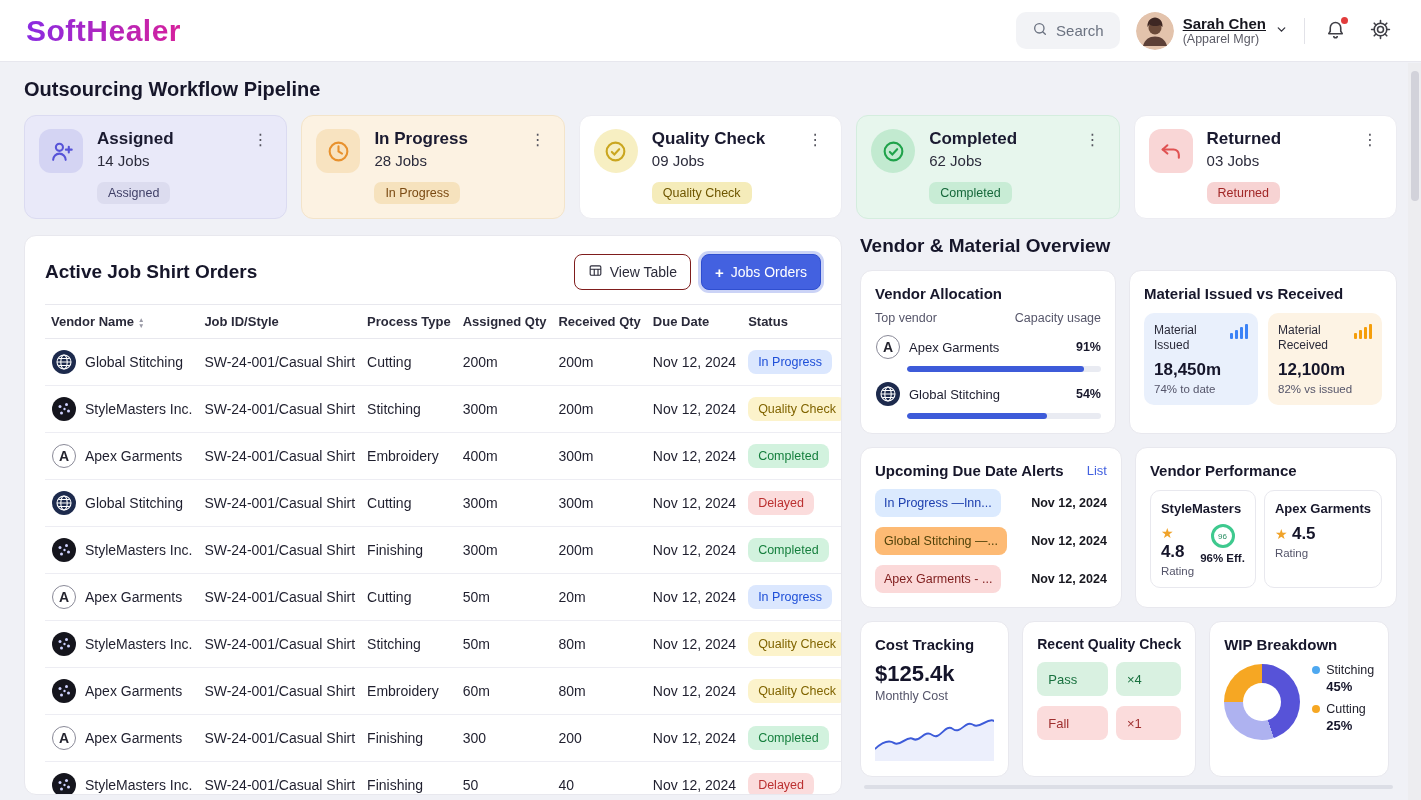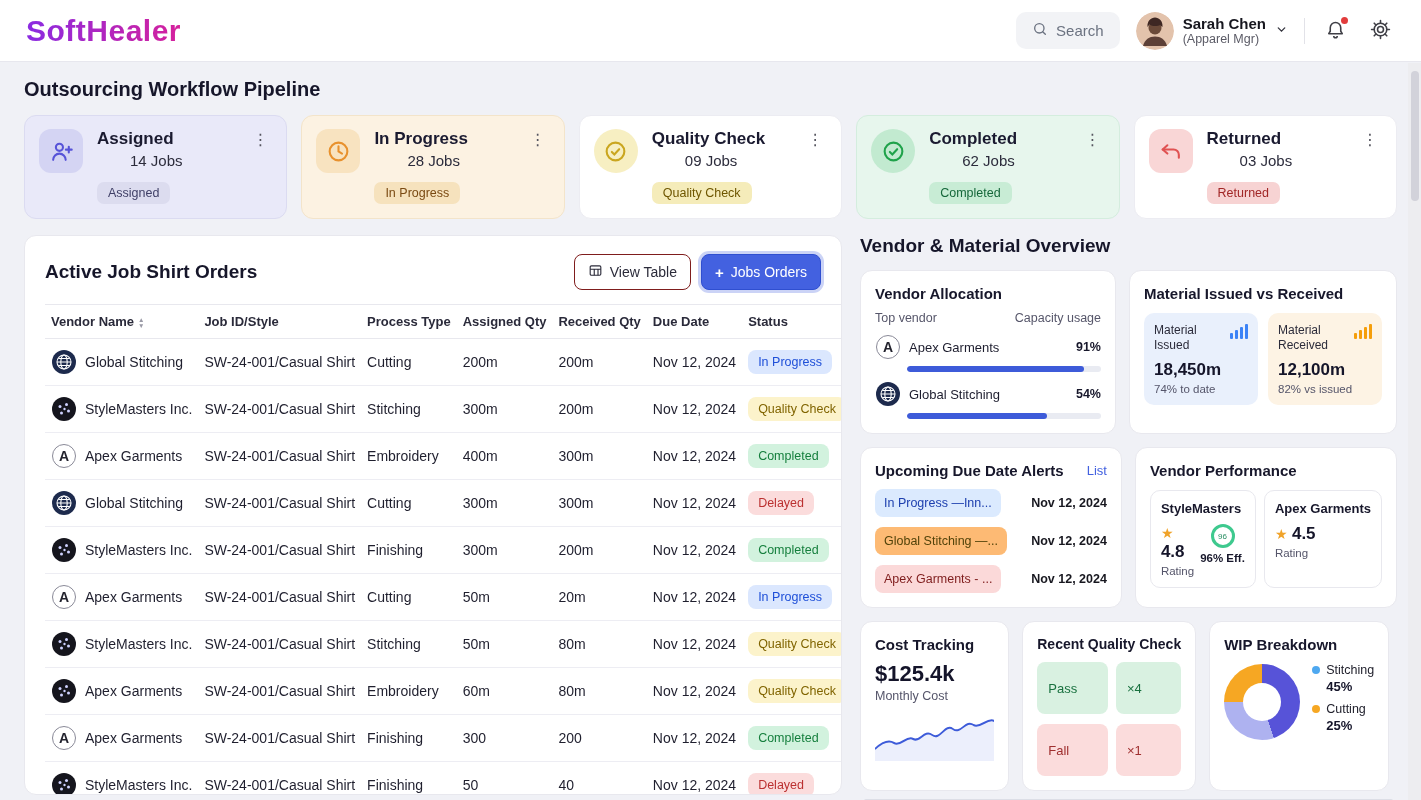--- a/index.html
+++ b/index.html
@@ -7,37 +7,37 @@
   body { font-family:"Liberation Sans","DejaVu Sans",sans-serif; background:#f0f1f6; color:#1c1c2e; }
   .app { width:1421px; height:800px; position:relative; overflow:hidden; }
 
   
   .navbar { height:62px; background:#fff; border-bottom:1px solid #e7e7ee; display:flex; align-items:center; justify-content:space-between; padding:0 26px; }
   .logo { font-size:30px; font-weight:800; letter-spacing:.5px; background:linear-gradient(90deg,#8a2be2,#d6219c); -webkit-background-clip:text; background-clip:text; color:transparent; cursor:pointer; }
   .nav-right { display:flex; align-items:center; gap:16px; }
   .search { display:flex; align-items:center; gap:8px; background:#f2f3f6; border-radius:10px; padding:9px 16px; min-width:100px; color:#6b7280; font-size:15px; cursor:text; }
   .user { display:flex; align-items:center; gap:9px; cursor:pointer; }
   .avatar { width:38px; height:38px; border-radius:50%; overflow:hidden; flex:0 0 auto; }
-  .user-text .uname { font-size:15px; font-weight:700; color:#17171f; }
+  .user-text .uname { font-size:15px; font-weight:700; color:#17171f;text-decoration:underline; }
   .user-text .urole { font-size:12.5px; color:#5b5b66; }
   .nav-divider { width:1px; height:26px; background:#e2e2e8; }
   .icon-btn { position:relative; background:none; border:none; cursor:pointer; padding:4px; display:flex; align-items:center; }
   .bell-dot { position:absolute; top:2px; right:2px; width:7px; height:7px; border-radius:50%; background:#e23c3c; }
 
   
   .main { padding:16px 24px 0 24px; }
   .page-title { font-size:20px; font-weight:700; color:#16162a; margin-bottom:14px; }
 
   
   .pipeline { display:grid; grid-template-columns:repeat(5,1fr); gap:14px; margin-bottom:16px; }
   .pcard { border:1px solid #ececf2; border-radius:12px; padding:13px 14px 12px 14px; background:#fff; position:relative; min-height:104px; }
   .pcard-top { display:flex; gap:14px; }
   .picon { width:44px; height:44px; display:flex; align-items:center; justify-content:center; flex:0 0 auto; }
   .ptitle { font-size:17px; font-weight:700; color:#1a1a30; }
-  .pcount { font-size:15px; color:#2c2c3c; margin-top:3px;margin-left:33px; }
+  .pcount { font-size:15px; color:#2c2c3c; margin-top:3px; }
   .kebab { position:absolute; top:12px; right:12px; font-size:16px; color:#55555f; cursor:pointer; padding:2px 6px; }
   .pbadge { display:inline-block; margin:9px 0 0 58px; font-size:12.5px; padding:4px 11px; border-radius:7px; }
   .theme-purple { background:#e9e9f9; border-color:#dbdbf1; }
   .theme-purple .picon { background:#d4d4f3; border-radius:12px; }
   .theme-orange { background:#fcf2e2; border-color:#f3e4ca; }
   .theme-orange .picon { background:#f8e3c0; border-radius:12px; }
   .theme-white-yellow .picon { background:#f7efc2; border-radius:50%; }
   .theme-green { background:#e7f6ed; border-color:#d4edde; }
   .theme-green .picon { background:#c2ead0; border-radius:50%; }
   .theme-white-red .picon { background:#f9d6d6; border-radius:12px; }
@@ -120,21 +120,21 @@
   .small-label { font-size:11.5px; color:#55556a; margin-top:3px; }
   .eff-col { text-align:center; }
   .ring { width:24px; height:24px; border:3px solid #3ec98e; border-radius:50%; display:flex; align-items:center; justify-content:center; font-size:8px; color:#2a8f63; margin:0 auto; }
   .eff-text { font-size:11.5px; font-weight:700; color:#17172b; margin-top:4px; white-space:nowrap; }
 
   .cost-value { font-size:22px; font-weight:800; color:#14142a; margin-top:8px; }
   .cost-sub { font-size:12.5px; color:#55556a; margin-top:2px; }
   .spark { width:100%; height:52px; margin-top:6px; display:block; }
 
   .q-row { display:flex; gap:8px; margin-top:10px; }
-  .q-box { height:52px; border-radius:8px; display:flex; align-items:center; padding-left:11px; font-size:13px; }
+  .q-box { height:34px; border-radius:8px; display:flex; align-items:center; padding-left:11px; font-size:13px; }
   .q-label { flex:1.1; }
   .q-count { flex:1; }
   .q-green { background:#d9f1e1; color:#19713f; }
   .q-red { background:#fbdcdc; color:#9f2f2f; }
 
   .wip-body { display:flex; align-items:center; gap:12px; margin-top:10px; }
   .donut { width:76px; height:76px; border-radius:50%; position:relative; flex:0 0 auto; }
   .donut::after { content:""; position:absolute; inset:19px; background:#fff; border-radius:50%; }
   .legend-item { margin-bottom:8px; }
   .legend-top { display:flex; align-items:center; gap:6px; font-size:12.5px; color:#22222e; white-space:nowrap; }

